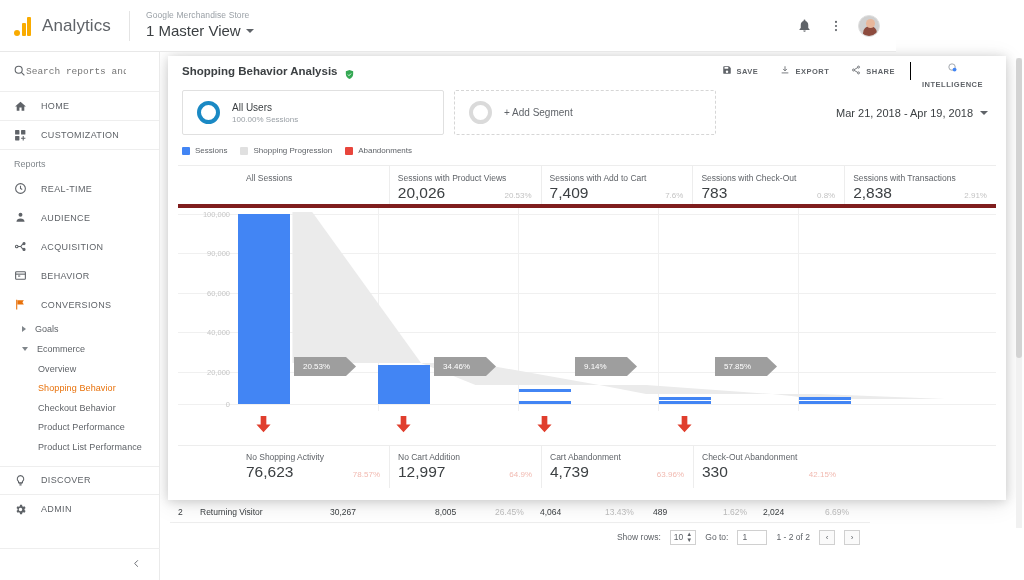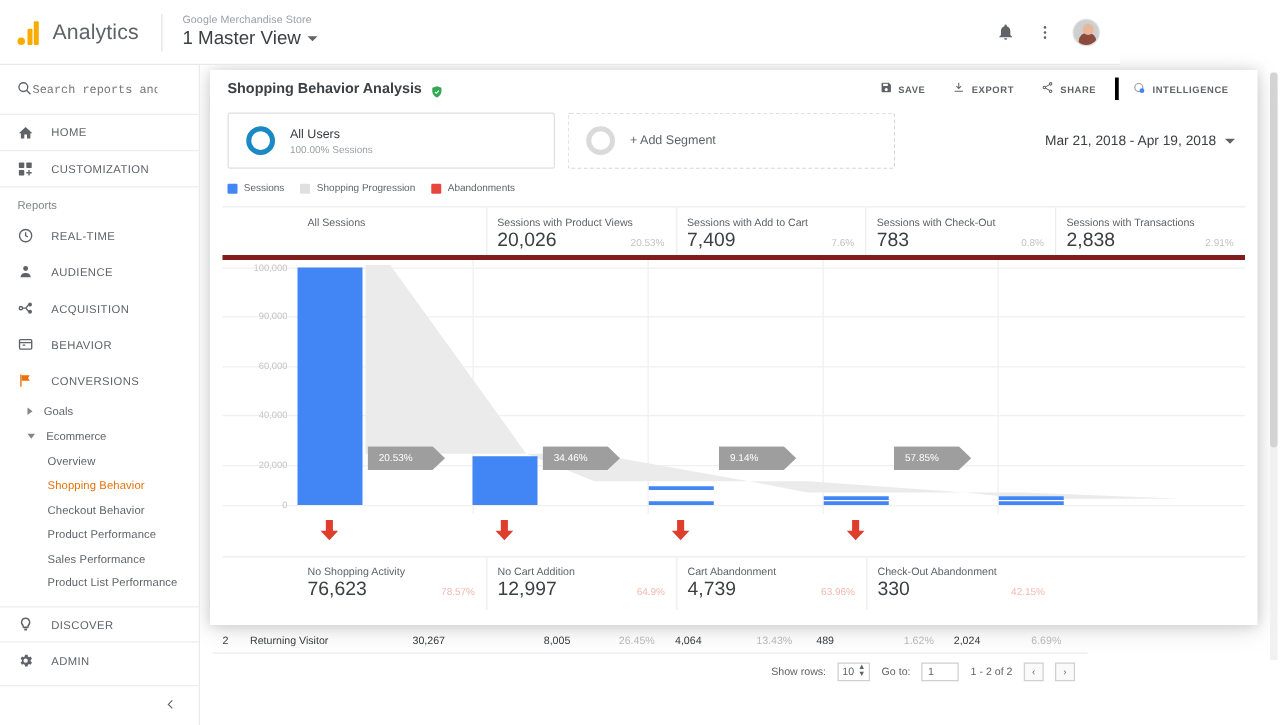--- a/index.html
+++ b/index.html
@@ -90,21 +90,21 @@
     box-shadow: 0 1px 10px rgba(0,0,0,.16), 0 4px 22px rgba(0,0,0,.10);
   }
   .ov-head { height: 30px; display: flex; align-items: center; padding: 0 12px 0 14px; }
   .ov-title { font-size: 11.5px; color: #3c4043; font-weight: bold; }
   .verified { width: 11px; height: 11px; margin-left: 6px; }
   .ov-actions { margin-left: auto; display: flex; align-items: center; gap: 0; font-weight: bold; }
   .act {
     display: flex; align-items: center; gap: 5px; font-size: 7.5px;
     color: #5f6368; letter-spacing: .5px; padding: 0 11px; height: 18px; cursor: pointer;
   }
-  .act.sepleft { border-left: 3px solid #000000; margin-left: 4px; }
+  .act.sepleft { border-left: 1px solid #000000; margin-left: 4px; flex-direction: column; }
 
   .seg-bar { display: flex; align-items: center; padding: 4px 14px 0 14px; gap: 10px; }
   .seg-box {
     height: 45px; width: 262px; border: 1px solid #e0e0e0; border-radius: 2px;
     display: flex; align-items: center; padding-left: 14px; gap: 12px; background: #fff;
   }
   .seg-box.dashed { border: 1px dashed #d6d6d6; }
   .ring { width: 23px; height: 23px; border-radius: 50%; border: 4px solid #1a89c4; }
   .ring.gray { border-color: #dadada; }
   .seg-t1 { font-size: 10px; color: #3c4043; }
@@ -292,23 +292,20 @@
         <span>Overview</span>
       </div>
     <div class="sub-item active">
         <span>Shopping Behavior</span>
       </div>
     <div class="sub-item">
         <span>Checkout Behavior</span>
       </div>
     <div class="sub-item">
         <span>Product Performance</span>
-      </div>
-    <div class="sub-item">
-        <span>Sales Performance</span>
       </div>
     <div class="sub-item">
         <span>Product List Performance</span>
       </div>
 
     <div style="height:9px"></div>
     <div class="nav-item nav-sep" style="border-top:1px solid #eee">
       <span class="ni-ic">
         <svg width="13" height="13" viewBox="0 0 24 24" fill="none" stroke="#5f6368" stroke-width="2">
             <path d="M9 17h6M10 20h4"></path>

